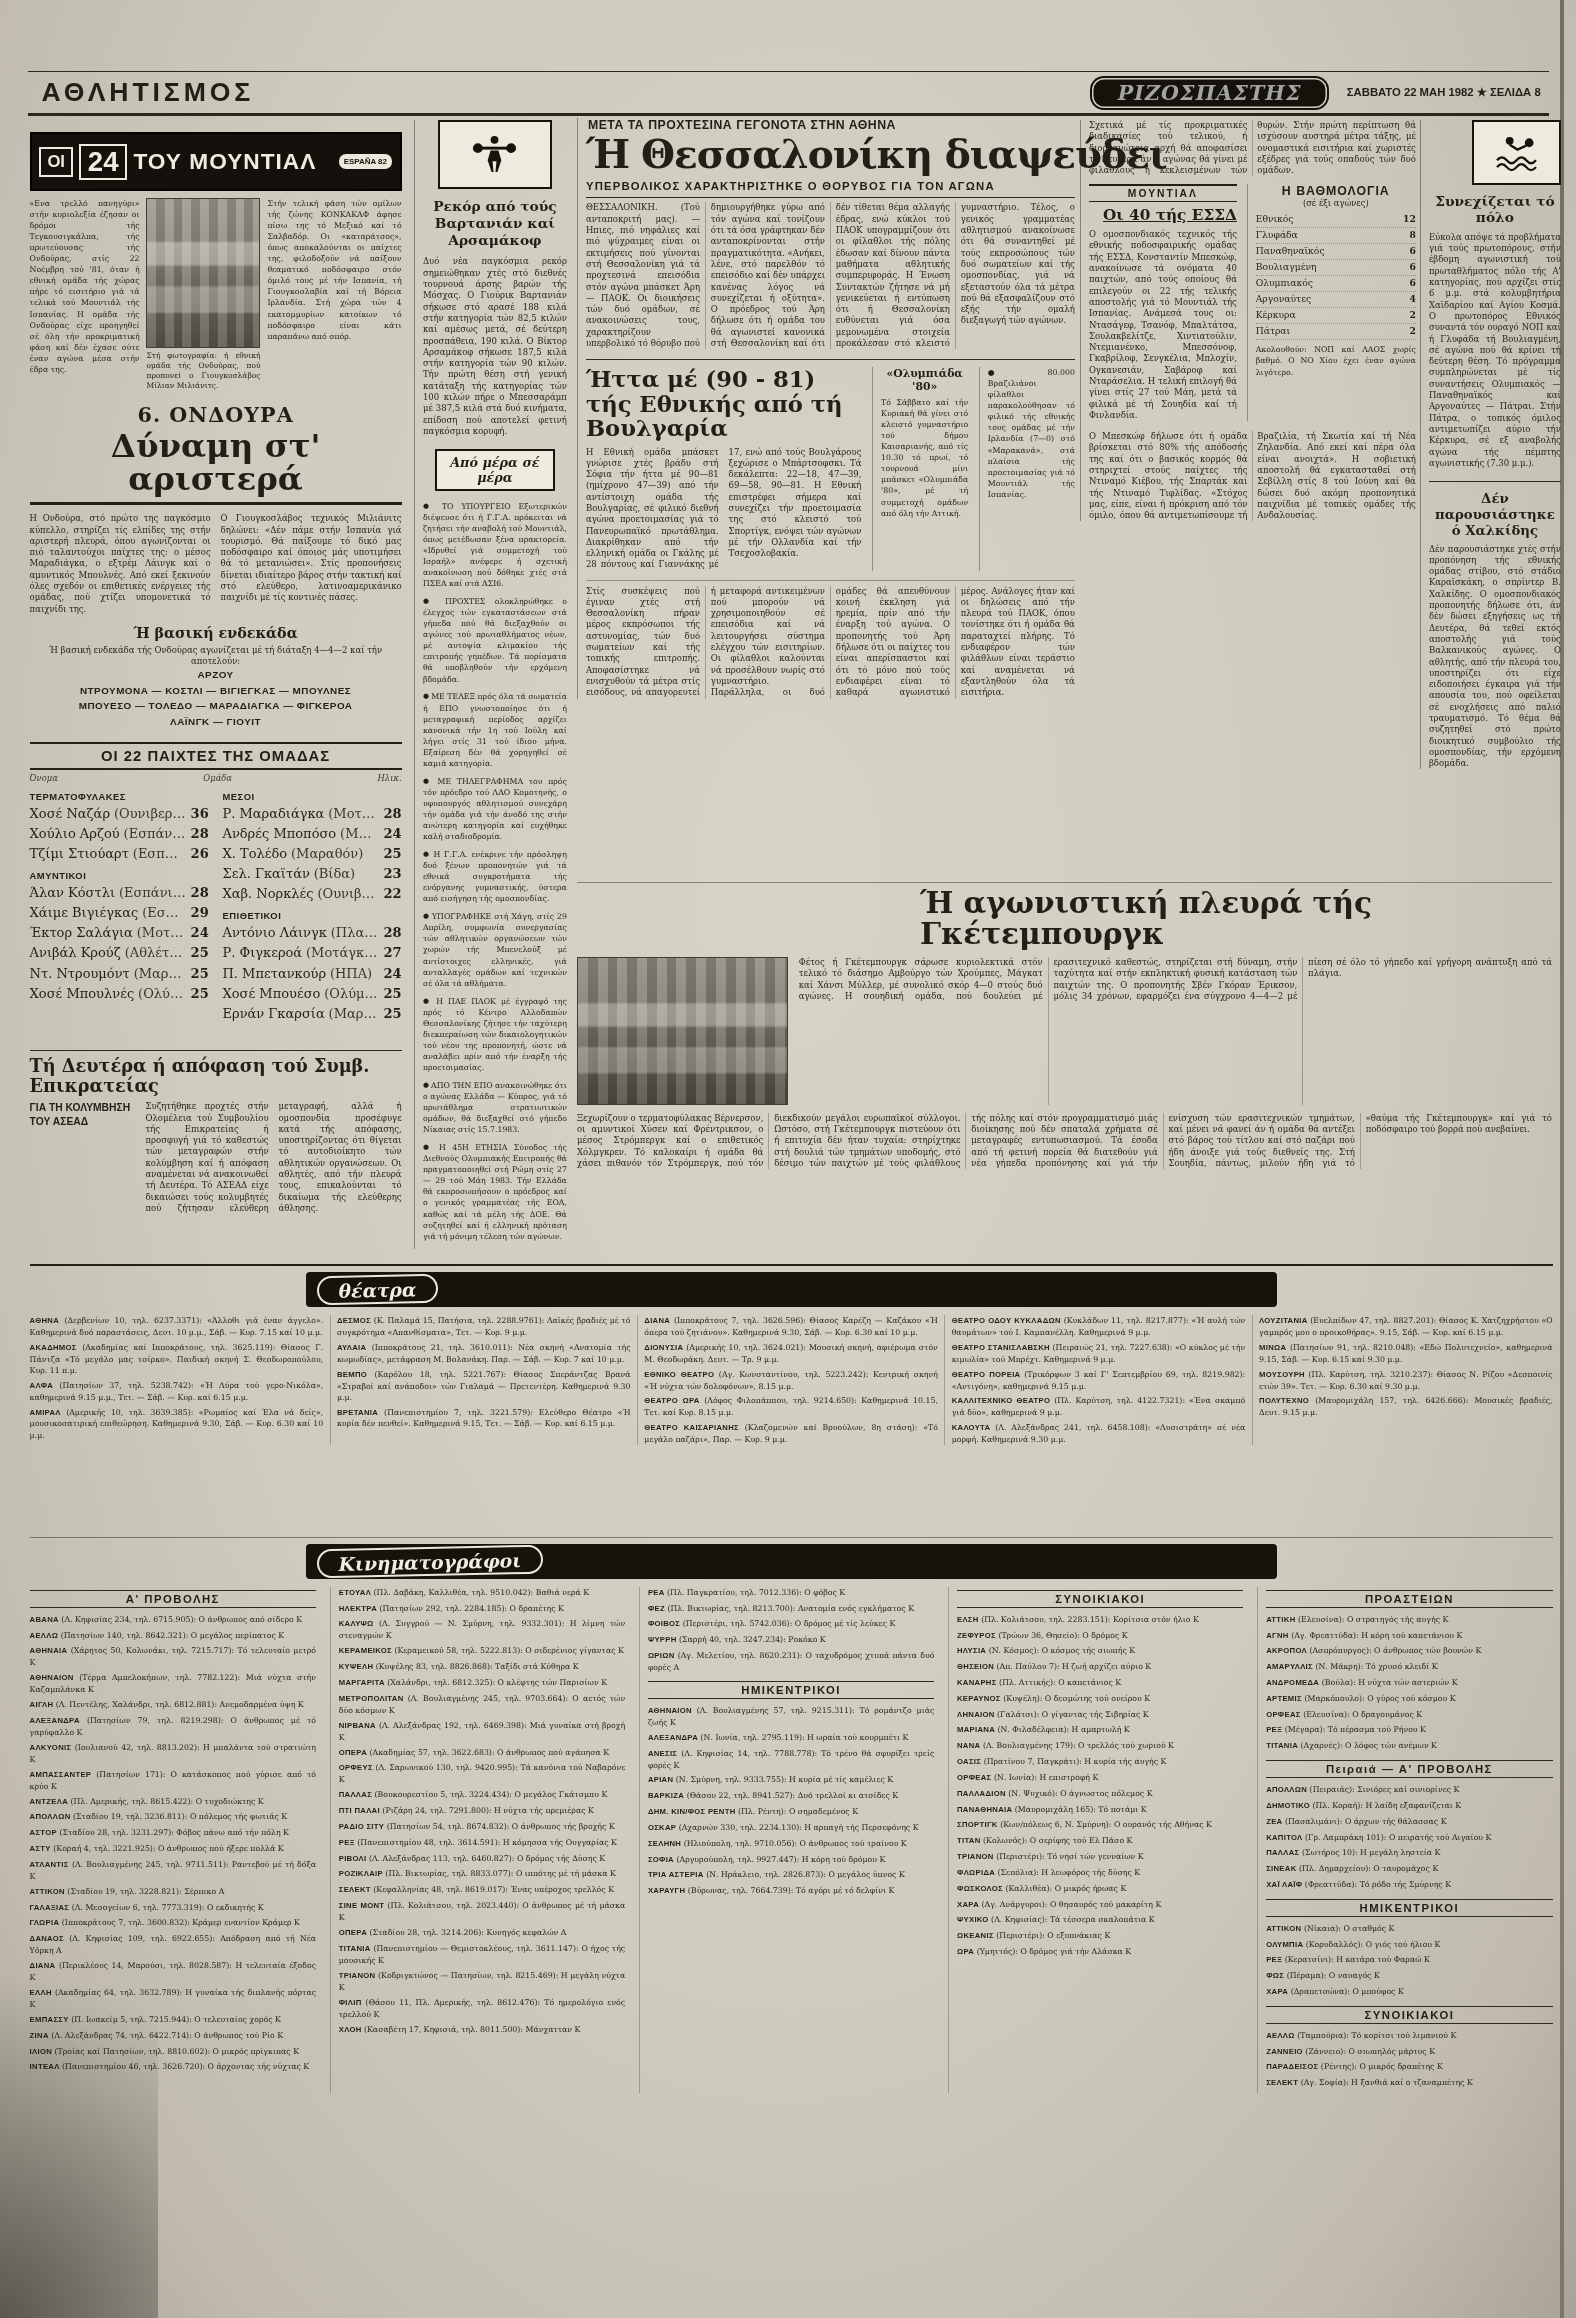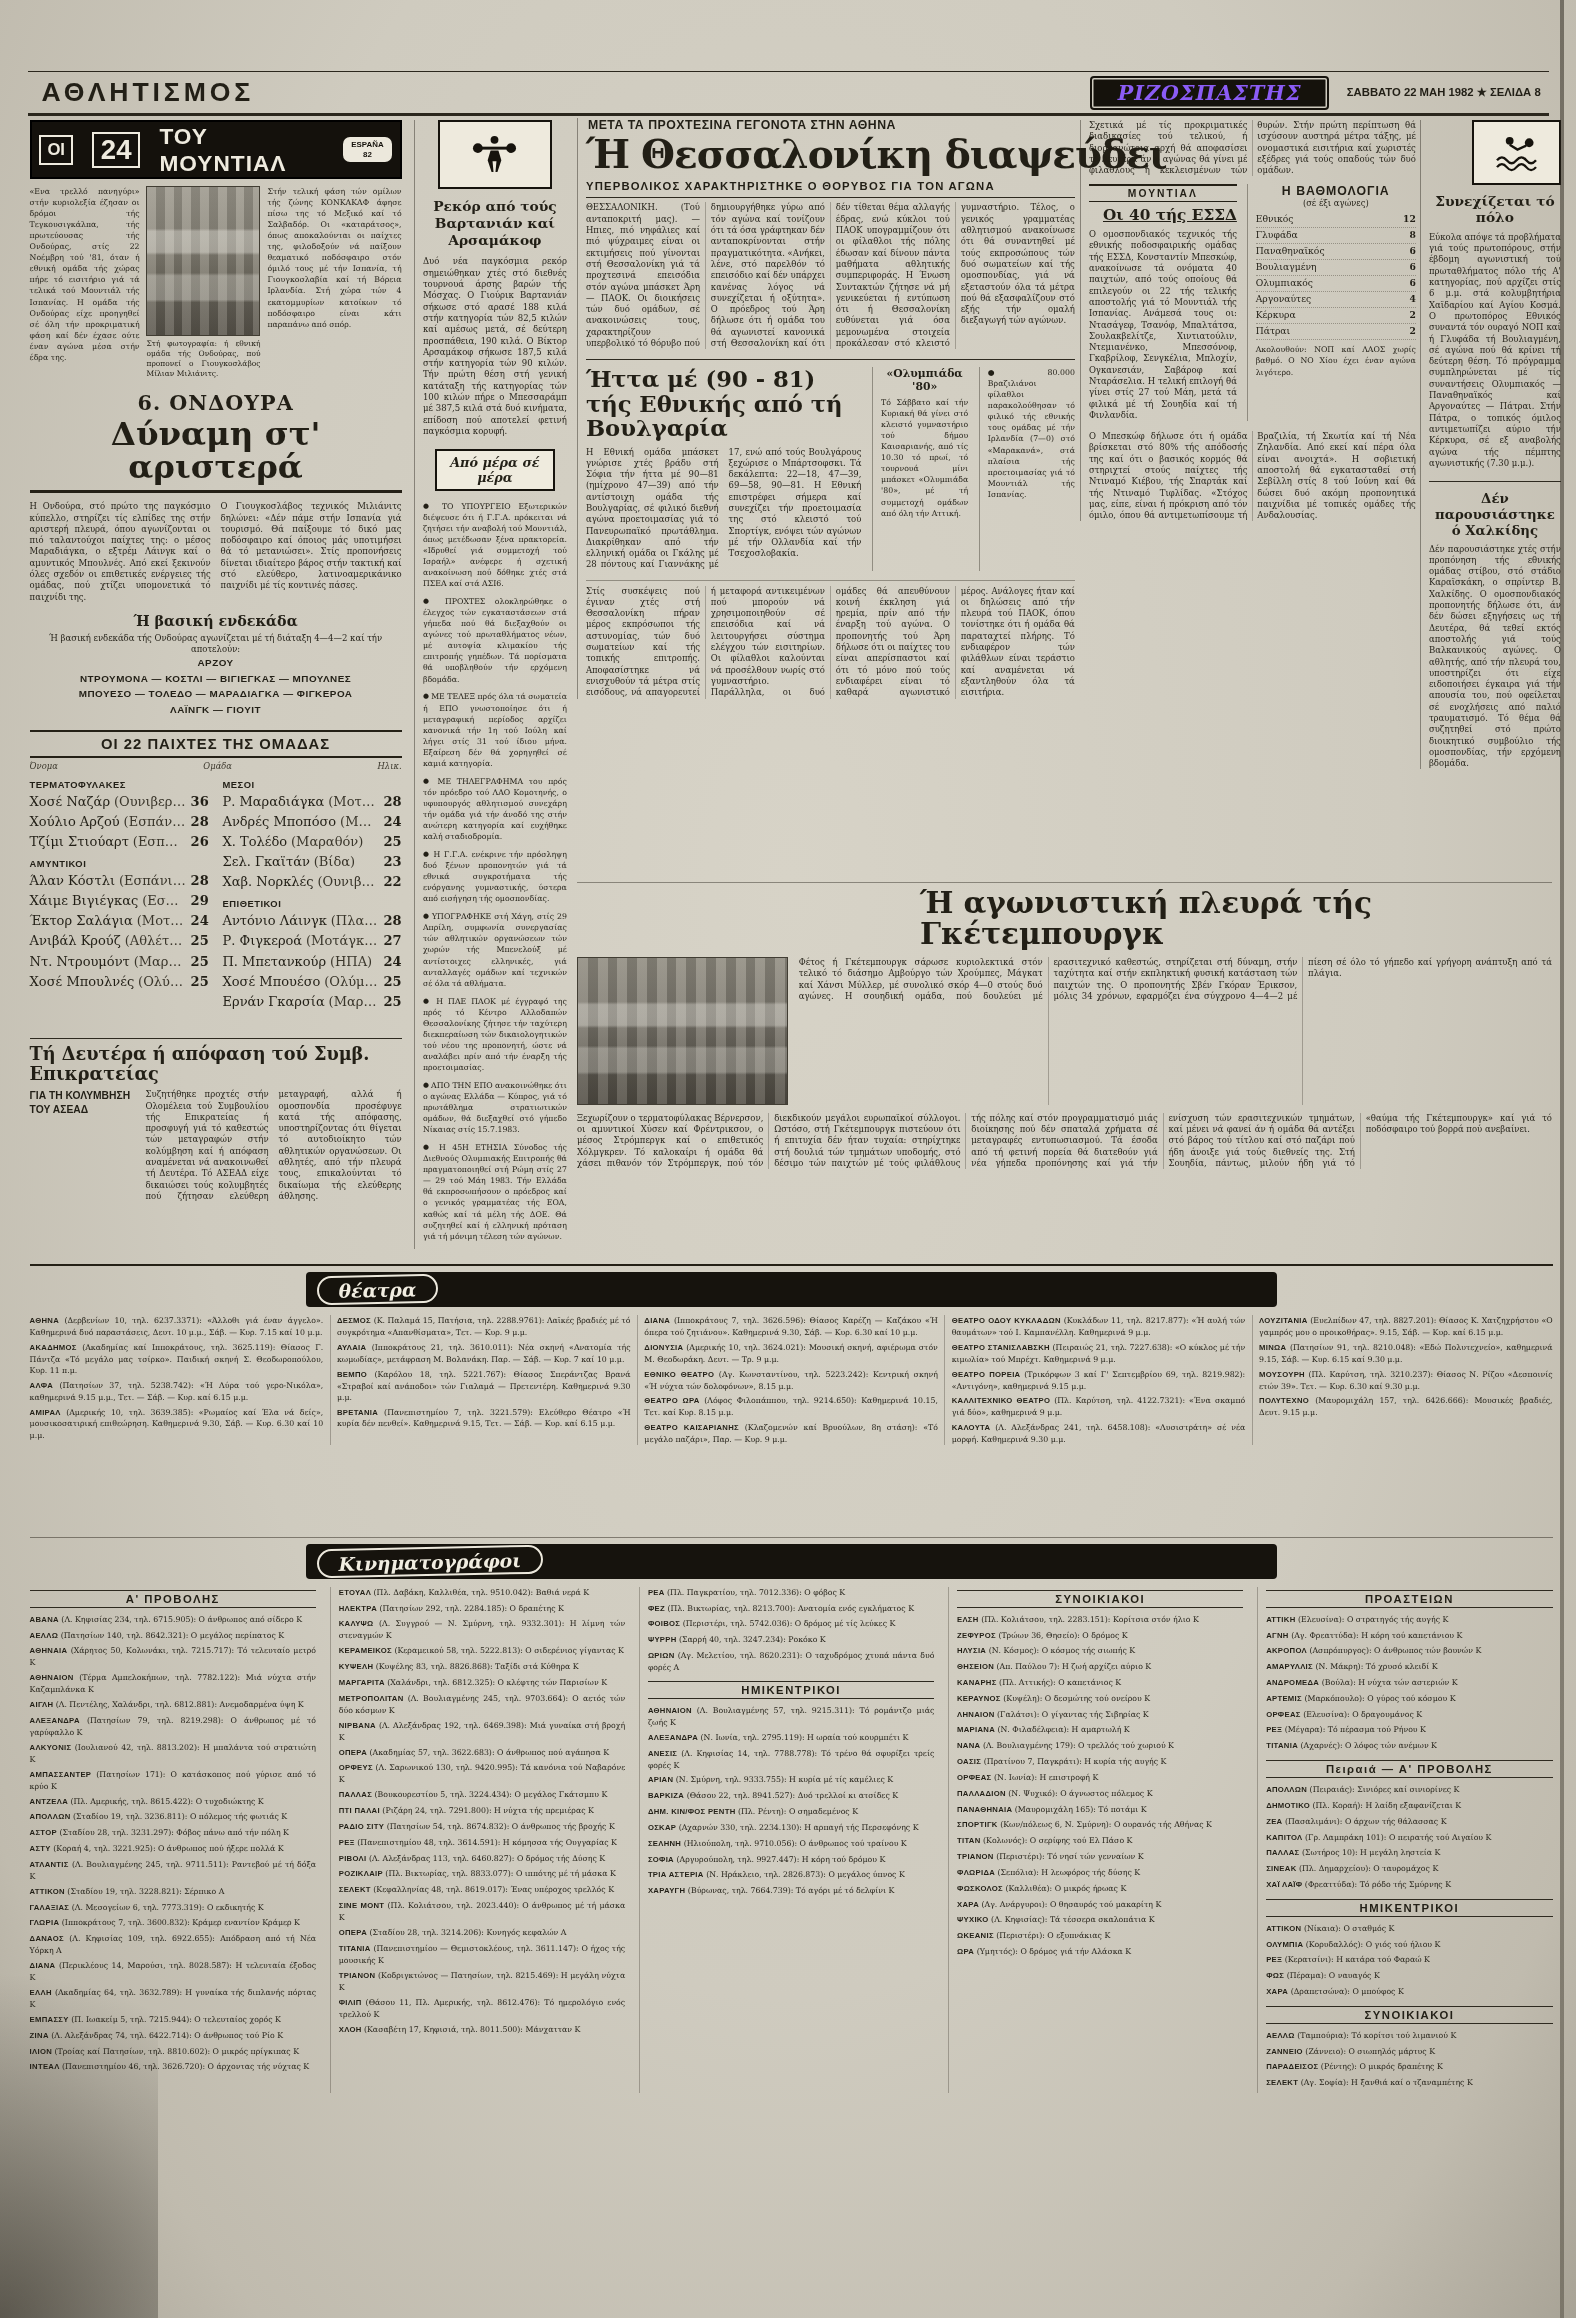--- a/index.html
+++ b/index.html
@@ -9,38 +9,38 @@
   .page::before{content:"";position:absolute;left:0;bottom:0;width:158px;height:453px;
     background:radial-gradient(circle at 0% 100%, rgba(28,25,18,.55), transparent 72%);pointer-events:none;}
   .page::after{content:"";position:absolute;right:11.8px;top:0;bottom:0;width:3.9px;
     background:linear-gradient(#241f16,#4c473b);opacity:.5;pointer-events:none;}
 
   
   .hdr{position:absolute;left:27.6px;top:71px;width:1521px;height:41px;display:flex;align-items:center;
     border-top:1px solid #2b271d;border-bottom:3px solid #2b271d;}
   .hdr .sect{font:700 26.6px "Liberation Sans",sans-serif;letter-spacing:3.9px;padding-left:13.8px;}
   .hdr .sp{flex:1;}
-  .hdr .logo{background:#15120c;color:#8b5cf6;border-radius:2px;padding:3px 25.6px;
+  .hdr .logo{background:#15120c;color:#a3a3a3;border-radius:12px;padding:3px 25.6px;
     font:italic 700 20.7px "DejaVu Serif",serif;letter-spacing:1px;box-shadow:0 0 0 2px #15120c, inset 0 0 0 1.5px #cfcbbf;}
   .hdr .date{font:700 11.3px "Liberation Sans",sans-serif;margin-left:19.7px;padding-right:7.9px;white-space:nowrap;}
 
   
   .t8{font-size:8.5px;line-height:1.33;text-align:justify;}
   .t75{font-size:7.8px;line-height:1.42;text-align:justify;}
   p{margin:0;}
 
   
   .col-a{position:absolute;left:29.6px;top:120px;width:372px;}
   .col-b{position:absolute;left:414px;top:120px;width:144px;border-left:1px solid rgba(45,40,30,.45);padding-left:7.9px;}
   .col-c{position:absolute;left:577px;top:118px;width:489px;border-left:1px solid rgba(45,40,30,.45);padding-left:7.9px;}
   .col-d{position:absolute;left:1080px;top:120px;width:327px;border-left:1px solid rgba(45,40,30,.45);padding-left:7.9px;}
   .col-e{position:absolute;left:1420px;top:120px;width:132px;border-left:1px solid rgba(45,40,30,.45);padding-left:7.9px;}
 
   
-  .mbanner{height:55px;background:#14110c;border:2px solid #000;display:flex;align-items:center;gap:19px;padding:0 7.9px;}
+  .mbanner{height:55px;background:#14110c;border:2px solid #000;display:flex;align-items:center;gap:6px;padding:0 7.9px;margin-top:12px;}
   .mbanner .oi{border:2px solid #efebdf;color:#efebdf;font:700 16.7px "Liberation Sans",sans-serif;padding:3px 5.9px;}
   .mbanner .num{border:2px solid #efebdf;color:#efebdf;font:700 27.6px "Liberation Sans",sans-serif;padding:0 6.9px;}
   .mbanner .rest{color:#efebdf;font:700 22.7px "Liberation Sans",sans-serif;letter-spacing:1px;}
   .mbanner .esp{margin-left:auto;background:#ece8dc;color:#16130d;font:700 7.9px "Liberation Sans",sans-serif;
     text-align:center;padding:3px 4.9px;border-radius:7px;line-height:1.15;}
   .photo-row{display:flex;gap:6.9px;margin-top:6.9px;}
   .photo-row .capl{width:110px;}
   .photo-row .midc{width:114px;}
   .photo-row .capr{flex:1;}
   .photo-team{height:148px;border:1px solid #413d33;

